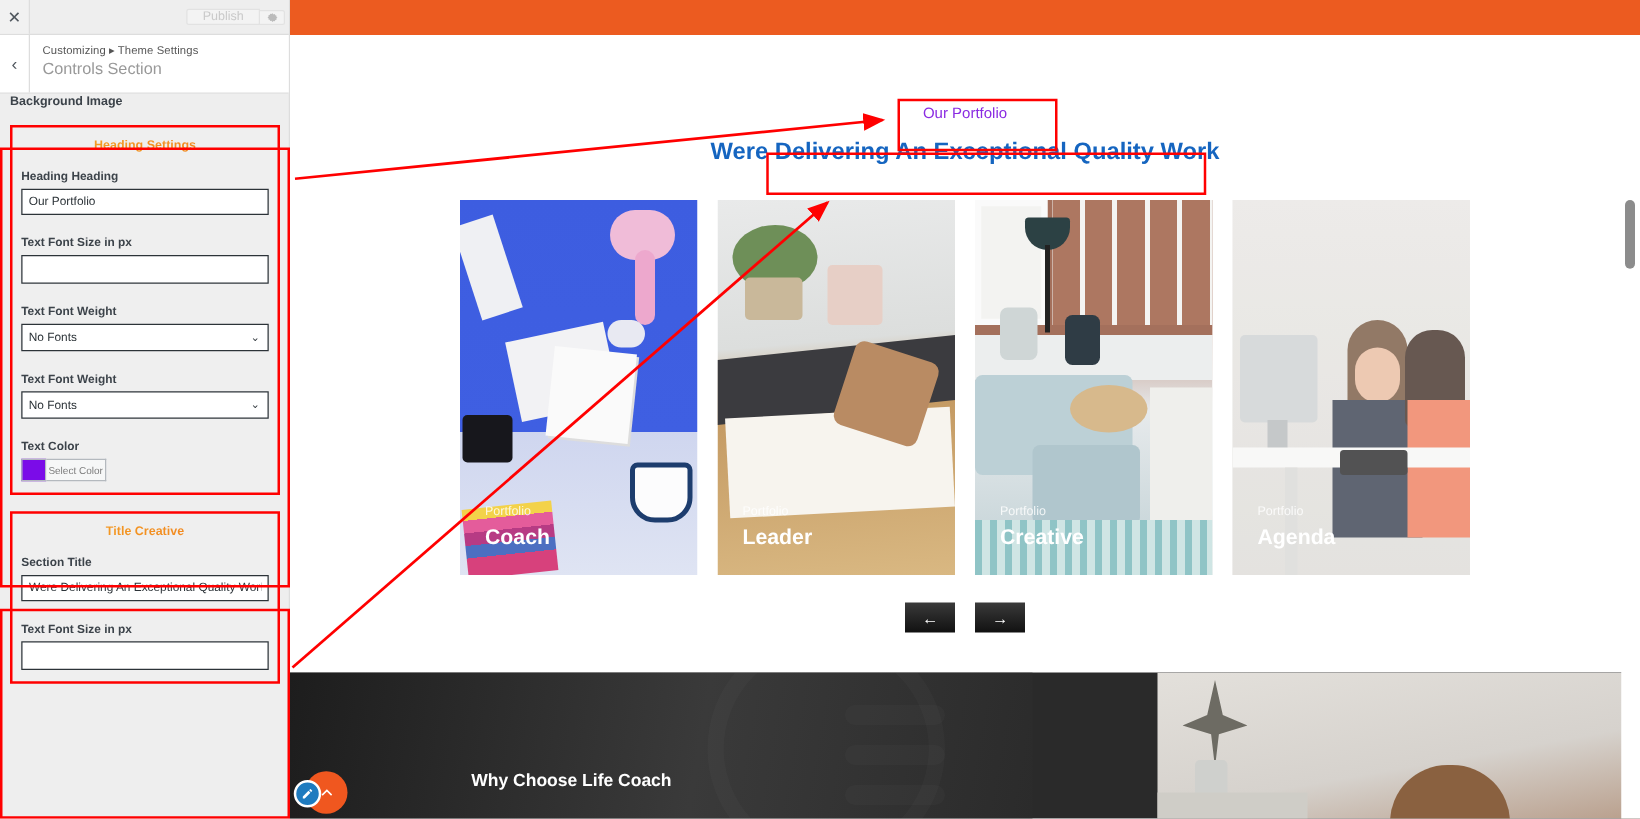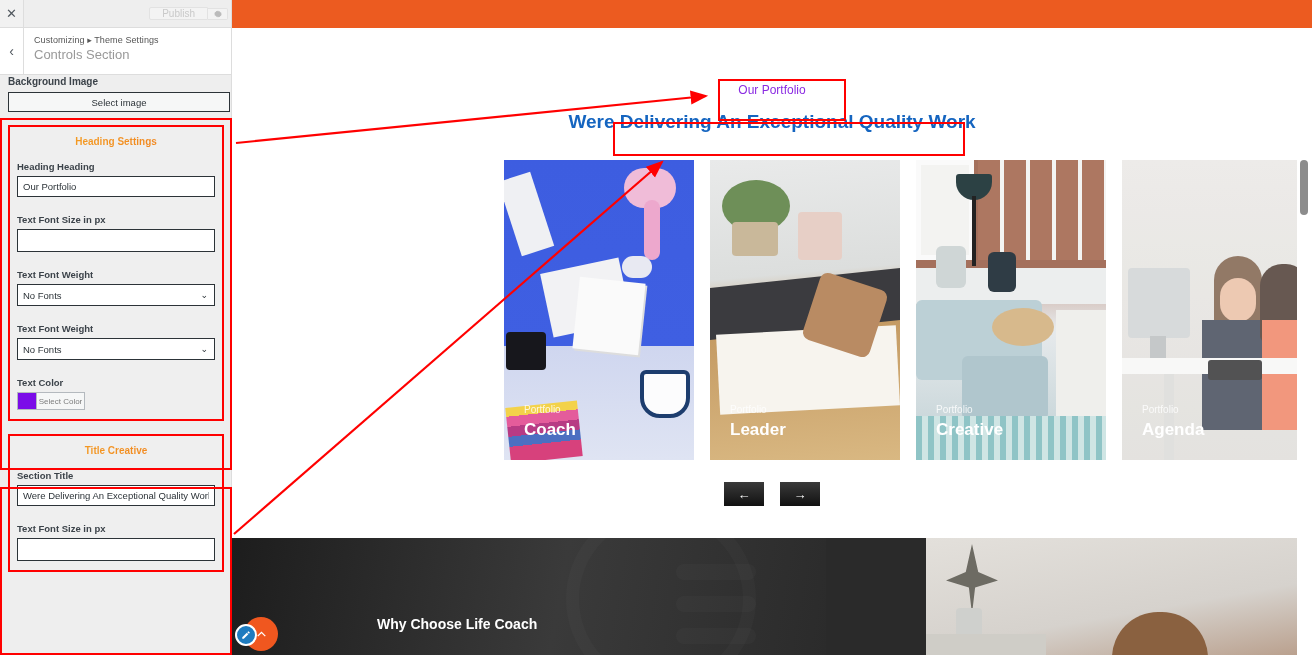--- a/index.html
+++ b/index.html
@@ -123,21 +123,21 @@
 
   
   .preview { position: absolute; left: 232px; top: 0; right: 0; bottom: 0; background: #fff; overflow: hidden; }
   .orange-bar { height: 28px; background: #ec5b20; }
 
   .pf-section { position: relative; background: #fff; height: 510px; }
   .pf-head { text-align: center; padding-top: 55px; }
   .pf-eyebrow { font-size: 12px; color: #8a2be2; font-weight: 400; }
   .pf-title { font-size: 19px; font-weight: bold; color: #1565c0; margin-top: 14px; }
 
-  .cards { display: flex; gap: 16px; justify-content: flex-end; margin-top: 27px; }
+  .cards { display: flex; gap: 16px; justify-content: center; margin-top: 27px; }
   .card { position: relative; width: 190px; height: 300px; overflow: hidden; }
   .card-img { position: absolute; inset: 0; }
   .card-cap { position: absolute; left: 20px; bottom: 18px; }
   .card-kicker { font-size: 10px; color: rgba(255,255,255,.82); line-height: 16px; }
   .card-name { font-size: 17px; font-weight: bold; color: #fff; line-height: 24px; }
 
   .arrows { display: flex; gap: 16px; justify-content: center; margin-top: 22px; }
   .arrow-btn {
     width: 40px; height: 24px;
     background: linear-gradient(180deg,#3a3a3a,#111);
@@ -218,21 +218,20 @@
     <div class="sb-header">
       <div class="sb-back">‹</div>
       <div class="sb-header-txt">
         <div class="sb-crumb">Customizing ▸ Theme Settings</div>
         <div class="sb-title">Controls Section</div>
       </div>
     </div>
 
     <div class="sb-body">
       <div class="bg-label">Background Image</div>
-      <div class="select-image-btn">Select image</div>
 
       <div class="panel-box">
         <div class="panel-heading">Heading Settings</div>
 
         <div class="field-label first">Heading Heading</div>
         <input class="text-input" type="text" value="Our Portfolio" style="">
 
         <div class="field-label">Text Font Size in px</div>
         <input class="text-input" type="text" style="height: 23px;" value="">
 

